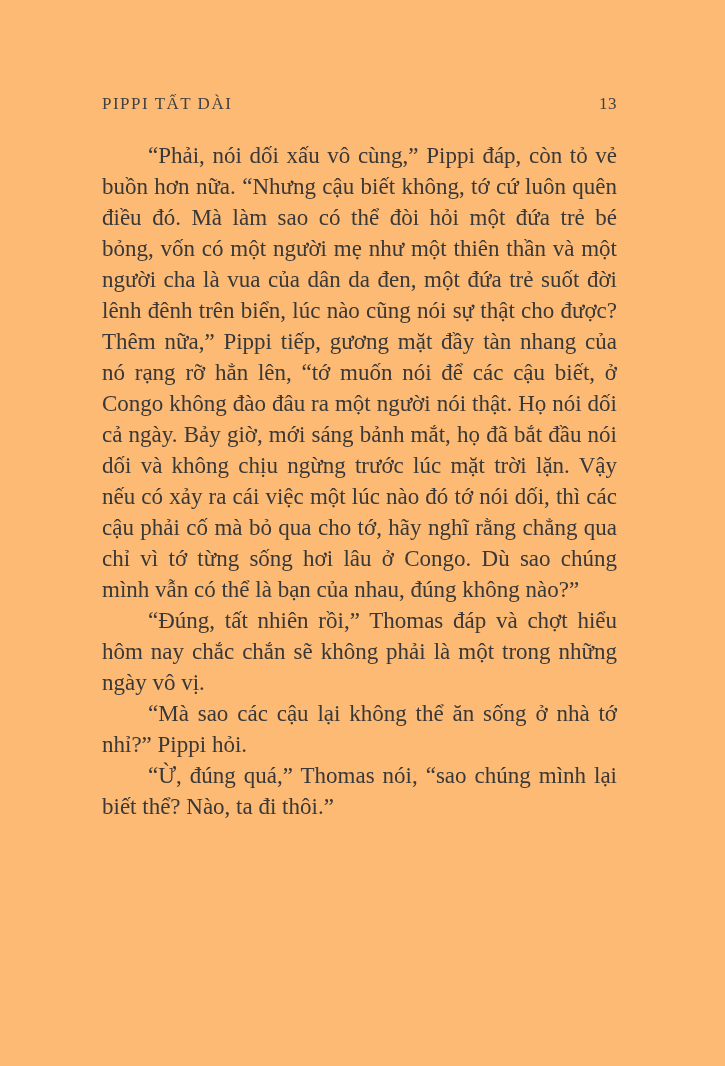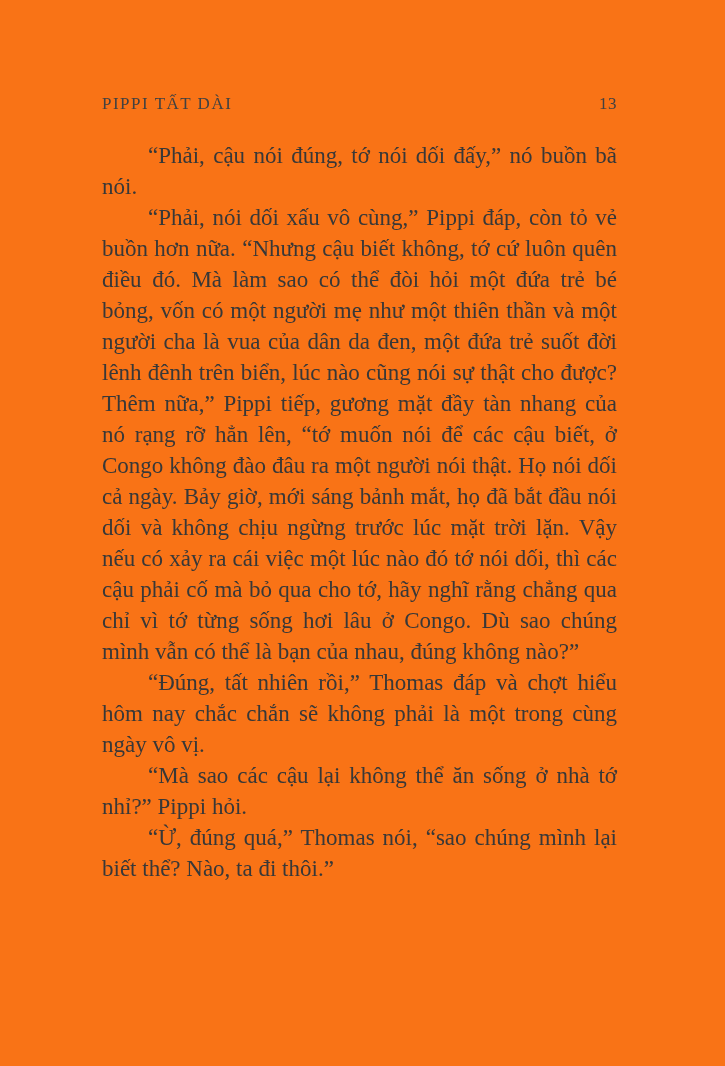--- a/index.html
+++ b/index.html
@@ -4,21 +4,21 @@
 <style>
   html, body {
     margin: 0;
     padding: 0;
     background: #ffffff;
   }
   .book-page {
     position: relative;
     width: 725px;
     height: 1066px;
-    background: #f97316;
+    background: #fdba74;
     overflow: hidden;
     font-family: "Liberation Serif", "DejaVu Serif", serif;
   }
   .running-header {
     position: absolute;
     left: 102px;
     top: 93px;
     width: 515px;
     display: flex;
     justify-content: space-between;
@@ -56,20 +56,19 @@
 <body>
 
 <div class="book-page">
 
   <div class="running-header">
     <span class="head-title">PIPPI TẤT DÀI</span>
     <span class="page-number">13</span>
   </div>
 
   <div class="body-text">
-    <p>“Phải, cậu nói đúng, tớ nói dối đấy,” nó buồn bã nói.</p>
     <p>“Phải, nói dối xấu vô cùng,” Pippi đáp, còn tỏ vẻ buồn hơn nữa. “Nhưng cậu biết không, tớ cứ luôn quên điều đó. Mà làm sao có thể đòi hỏi một đứa trẻ bé bỏng, vốn có một người mẹ như một thiên thần và một người cha là vua của dân da đen, một đứa trẻ suốt đời lênh đênh trên biển, lúc nào cũng nói sự thật cho được? Thêm nữa,” Pippi tiếp, gương mặt đầy tàn nhang của nó rạng rỡ hẳn lên, “tớ muốn nói để các cậu biết, ở Congo không đào đâu ra một người nói thật. Họ nói dối cả ngày. Bảy giờ, mới sáng bảnh mắt, họ đã bắt đầu nói dối và không chịu ngừng trước lúc mặt trời lặn. Vậy nếu có xảy ra cái việc một lúc nào đó tớ nói dối, thì các cậu phải cố mà bỏ qua cho tớ, hãy nghĩ rằng chẳng qua chỉ vì tớ từng sống hơi lâu ở Congo. Dù sao chúng mình vẫn có thể là bạn của nhau, đúng không nào?”</p>
-    <p>“Đúng, tất nhiên rồi,” Thomas đáp và chợt hiểu hôm nay chắc chắn sẽ không phải là một trong cùng ngày vô vị.</p>
+    <p>“Đúng, tất nhiên rồi,” Thomas đáp và chợt hiểu hôm nay chắc chắn sẽ không phải là một trong những ngày vô vị.</p>
     <p>“Mà sao các cậu lại không thể ăn sống ở nhà tớ nhỉ?” Pippi hỏi.</p>
     <p>“Ừ, đúng quá,” Thomas nói, “sao chúng mình lại biết thể? Nào, ta đi thôi.”</p>
   </div>
 
 </div>
 
 </body></html>

